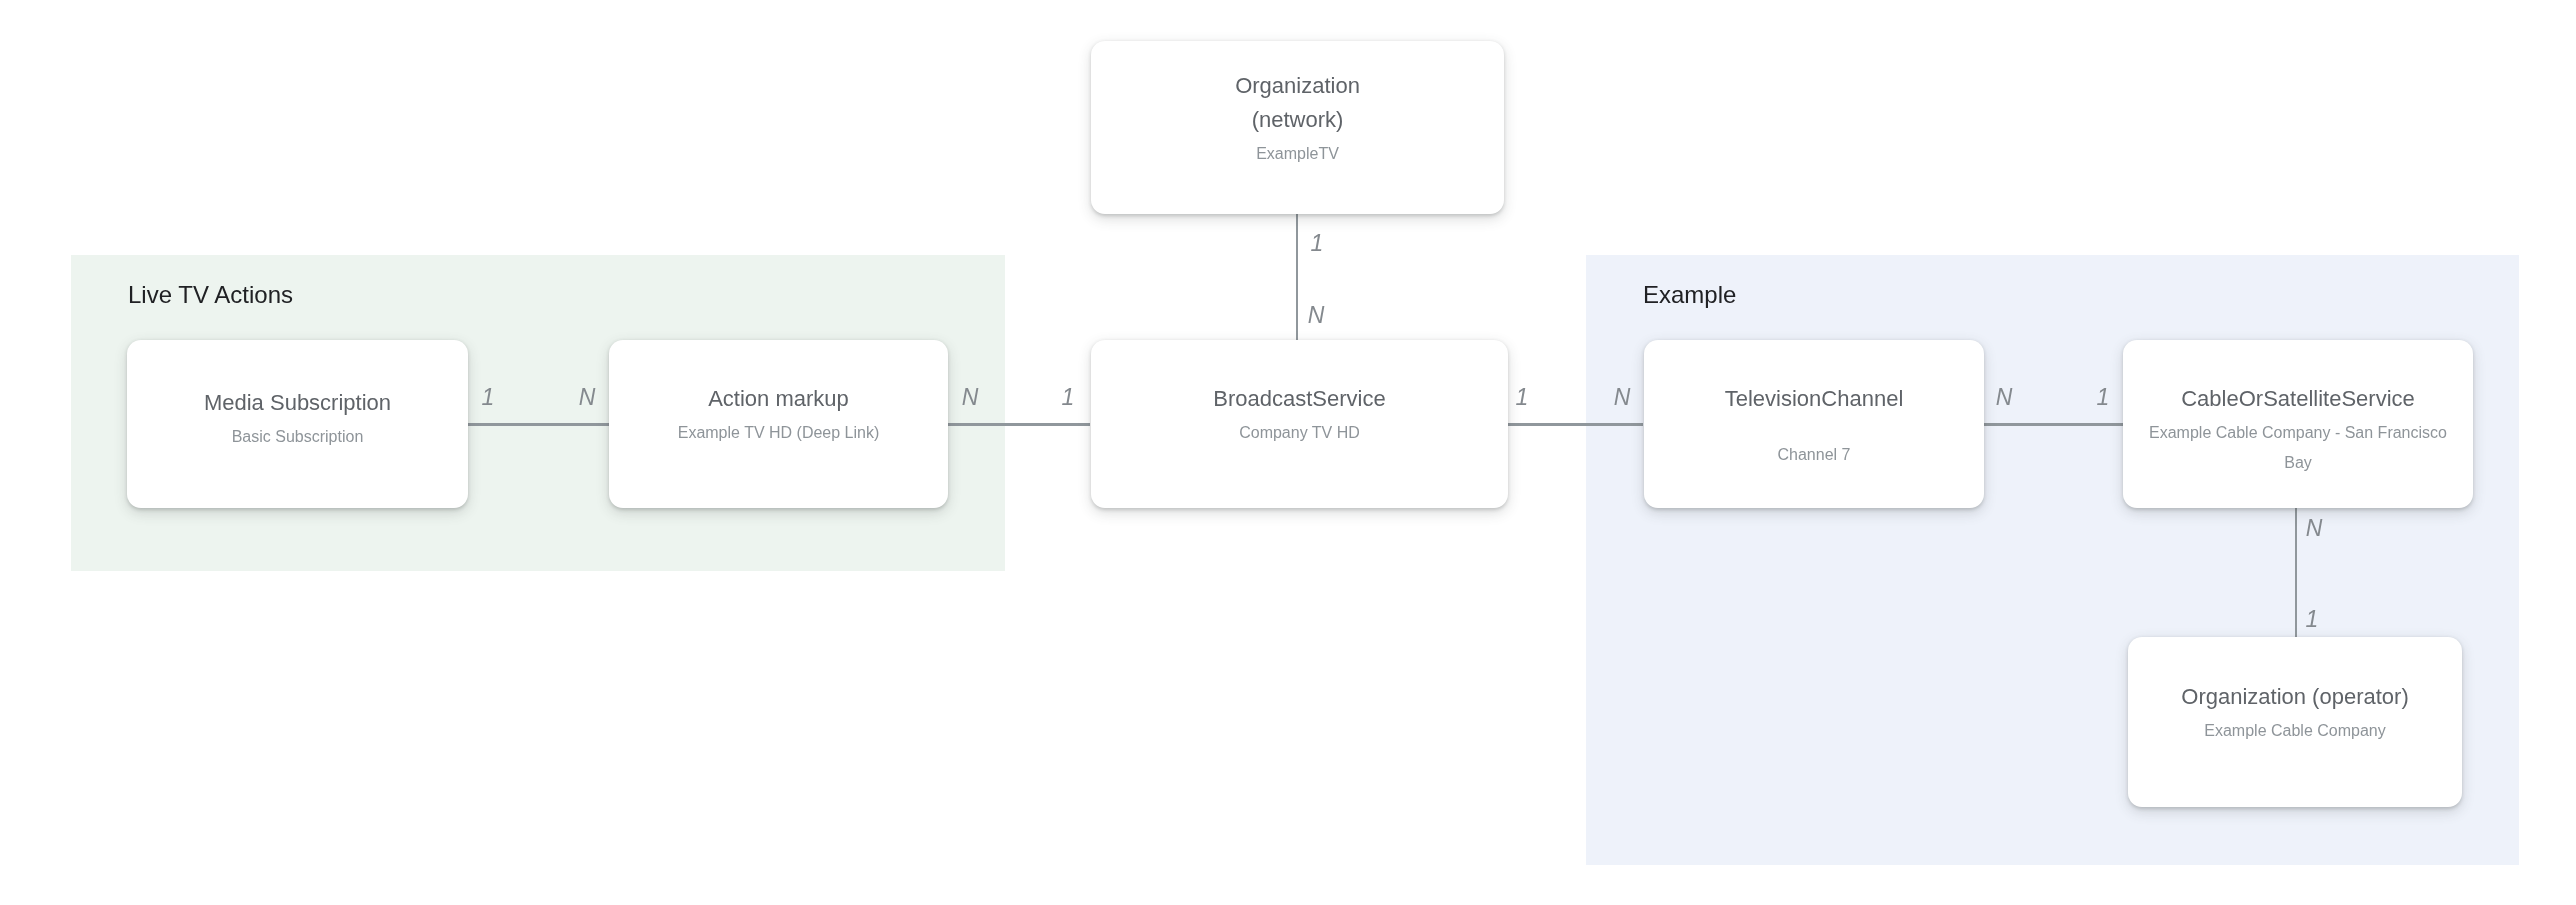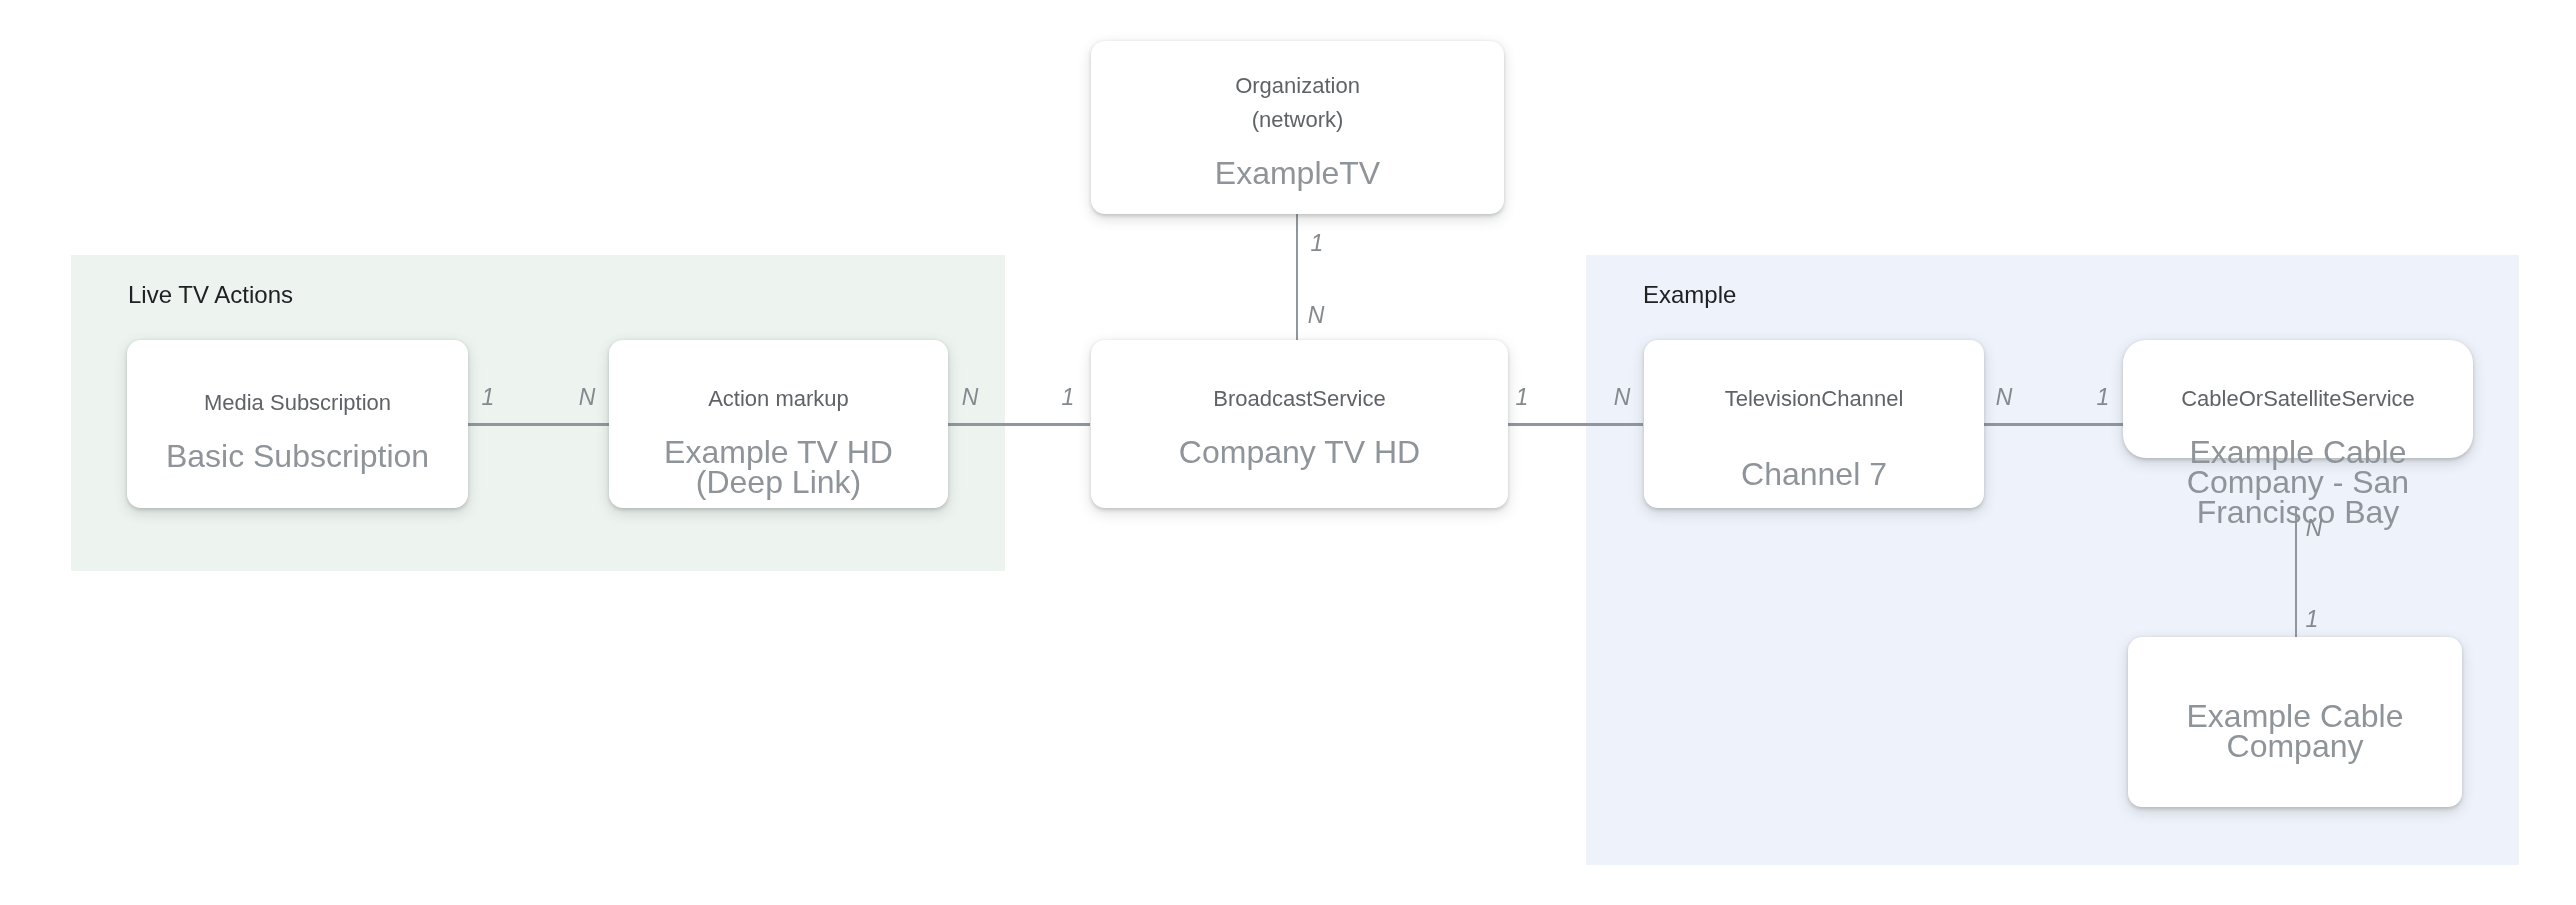--- a/index.html
+++ b/index.html
@@ -45,25 +45,25 @@
   }
   .node-title{
     font-size:22px;
     line-height:34px;
     font-weight:400;
     color:var(--node-title-color);
     white-space:pre-line;
     padding:0 12.4px;
   }
   .node-subtitle{
-    font-size:32px;
+    font-size:16px;
     line-height:30px;
     font-weight:400;
     color:var(--node-subtitle-color);
-    margin-top:21px;
+    margin-top:2px;
     padding:0 12.4px;
   }
   .connector{
     position:absolute;
     background:var(--connector-color);
     z-index:1;
   }
   .connector.h{height:2.7px;}
   .connector.v{width:1.8px;}
   .cardinality{
@@ -102,25 +102,26 @@
       <div class="node-subtitle">ExampleTV</div>
     </div>
     <div class="node" style="left: 1091px; top: 340px; width: 417px; height: 168px; padding-top: 42px;">
       <div class="node-title">BroadcastService</div>
       <div class="node-subtitle">Company TV HD</div>
     </div>
     <div class="node" style="left: 1644px; top: 340px; width: 340px; height: 168px; padding-top: 42px; gap: 22px;">
       <div class="node-title">TelevisionChannel</div>
       <div class="node-subtitle">Channel 7</div>
     </div>
-    <div class="node" style="left: 2123px; top: 340px; width: 350px; height: 118px; padding-top: 42px; border-radius: 23px;">
+    <div class="node" style="left: 2123px; top: 340px; width: 350px; height: 168px; padding-top: 42px;">
       <div class="node-title">CableOrSatelliteService</div>
       <div class="node-subtitle">Example Cable Company - San Francisco Bay</div>
     </div>
     <div class="node" style="left: 2128px; top: 637px; width: 334px; height: 170px; padding-top: 43px;">
+      <div class="node-title">Organization (operator)</div>
       <div class="node-subtitle">Example Cable Company</div>
     </div>
     <div class="connector h" style="left: 467px; top: 423px; width: 142px;"></div>
     <div class="connector h" style="left: 947px; top: 423px; width: 143px;"></div>
     <div class="connector h" style="left: 1507px; top: 423px; width: 136px;"></div>
     <div class="connector h" style="left: 1983px; top: 423px; width: 140px;"></div>
     <div class="connector v" style="left: 1296px; top: 214px; height: 126px;"></div>
     <div class="connector v" style="left: 2295px; top: 508px; height: 129px;"></div>
     <span class="cardinality" style="left: 488px; top: 397px;">1</span>
     <span class="cardinality" style="left: 587px; top: 397px;">N</span>

